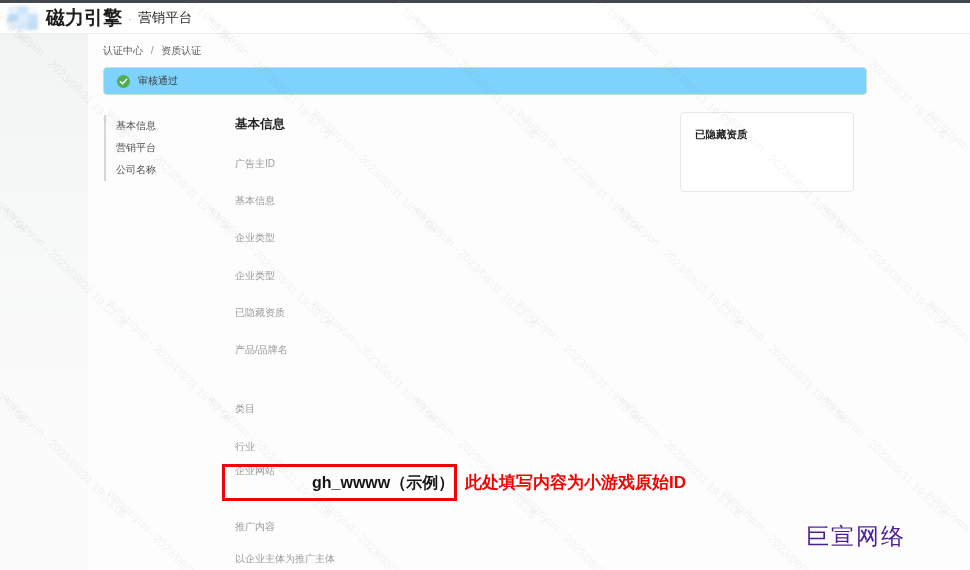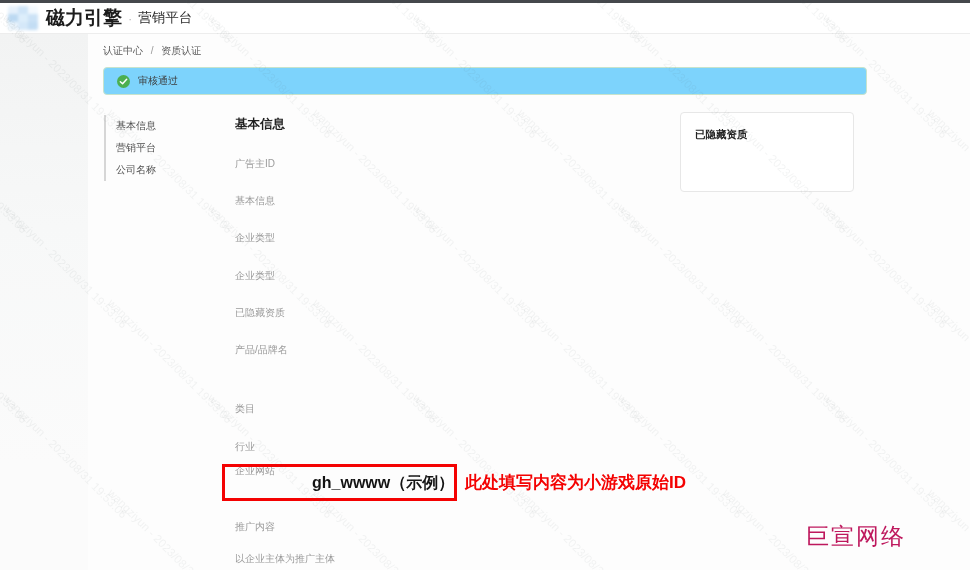--- a/index.html
+++ b/index.html
@@ -58,21 +58,21 @@
   
   .panel{position:absolute;left:680px;top:112px;width:174px;height:80px;box-sizing:border-box;
     background:#fff;border:1px solid #e7e7e7;border-radius:4px;padding:15px 14px;z-index:5;}
   .panel-title{font-size:10.5px;font-weight:bold;color:#232323;}
   .panel-body{margin-top:6px;font-size:9.5px;color:#8d8d8d;line-height:1.75;}
   .panel-link{color:#3f7ef7;font-weight:600;margin-left:12px;cursor:pointer;}
   
   .wm-layer{position:absolute;inset:0;overflow:hidden;pointer-events:none;z-index:40;}
   .wm{position:absolute;font-size:11.5px;color:rgba(100,105,110,0.075);
     transform:rotate(45deg);white-space:nowrap;}
-  .jx-brand{position:absolute;left:806px;top:521px;font-size:23px;color:#be185d;
+  .jx-brand{position:absolute;left:806px;top:521px;font-size:23px;color:#4c1d95;
     letter-spacing:2px;z-index:30;white-space:nowrap;}
 </style>
 </head>
 <body>
 
 <div class="top-strip"></div>
 
 <div class="topbar">
   <div class="logo">
     <i></i>

